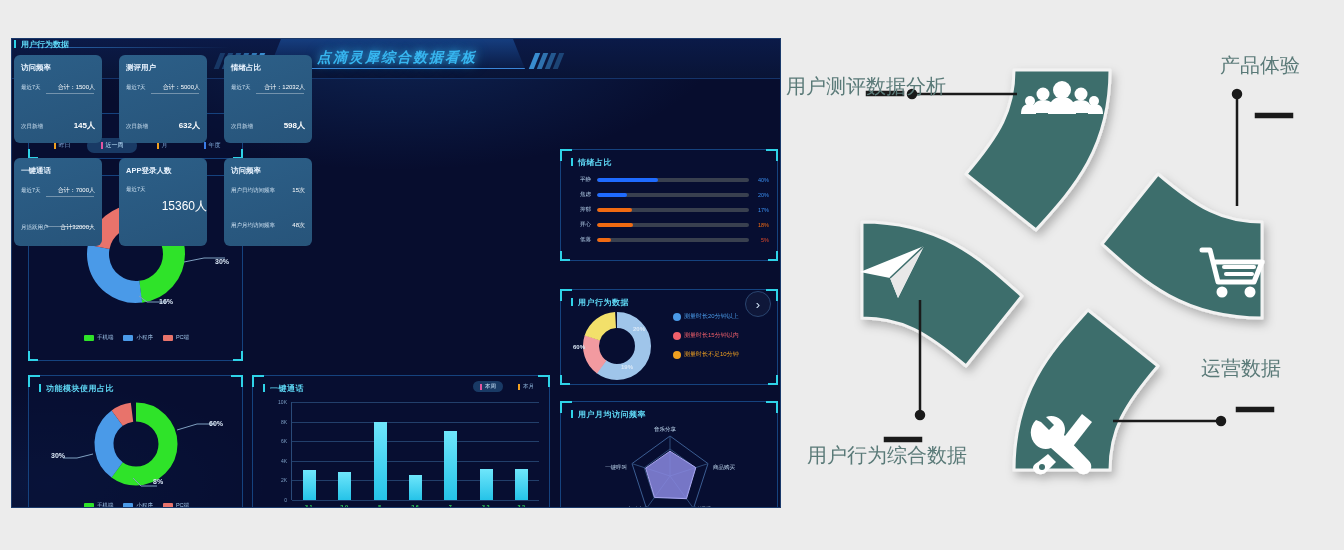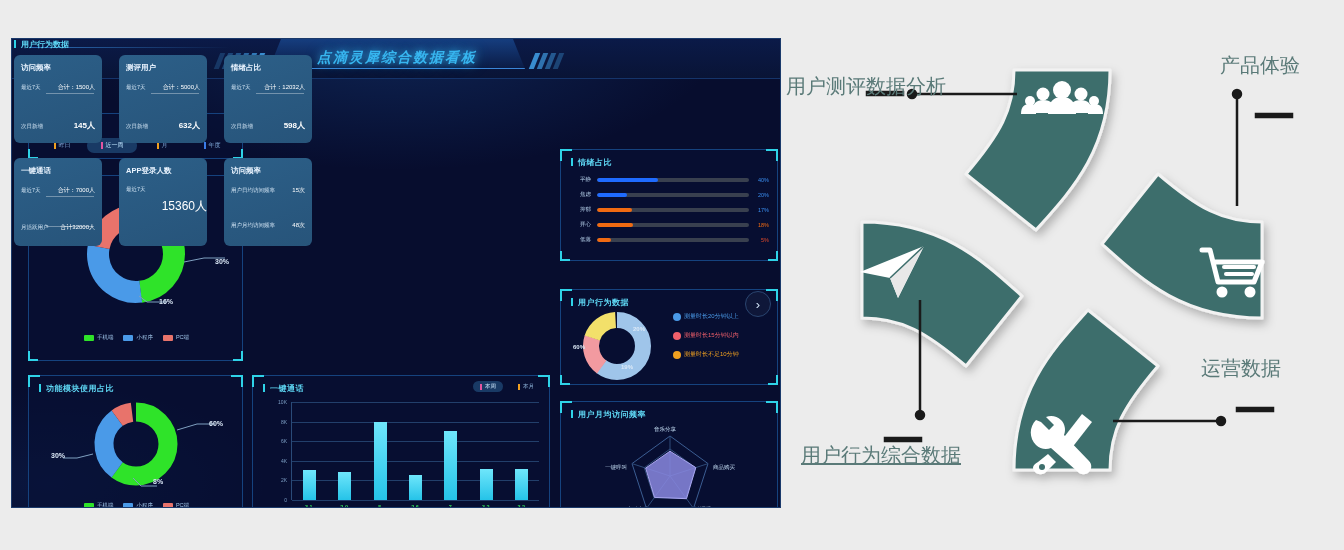--- a/index.html
+++ b/index.html
@@ -592,17 +592,17 @@
         <rect x="104" y="438" width="36" height="3"></rect>
 
         <line x1="332" y1="421" x2="440" y2="421"></line>
         <circle cx="440" cy="421" r="4"></circle>
         <rect x="456" y="408" width="36" height="3"></rect>
       </g>
     </svg>
 
     <div class="illo-label" style="left:5px; top:57px;margin-top:16px;">用户测评数据分析</div>
     <div class="illo-label" style="left:439px; top:52px;">产品体验</div>
-    <div class="illo-label" style="left:20px; top:442px;text-decoration:underline;">用户行为综合数据</div>
+    <div class="illo-label" style="left:26px; top:442px;">用户行为综合数据</div>
     <div class="illo-label" style="left:420px; top:355px;">运营数据</div>
   </div>
 
 </div>
 
 </body></html>

